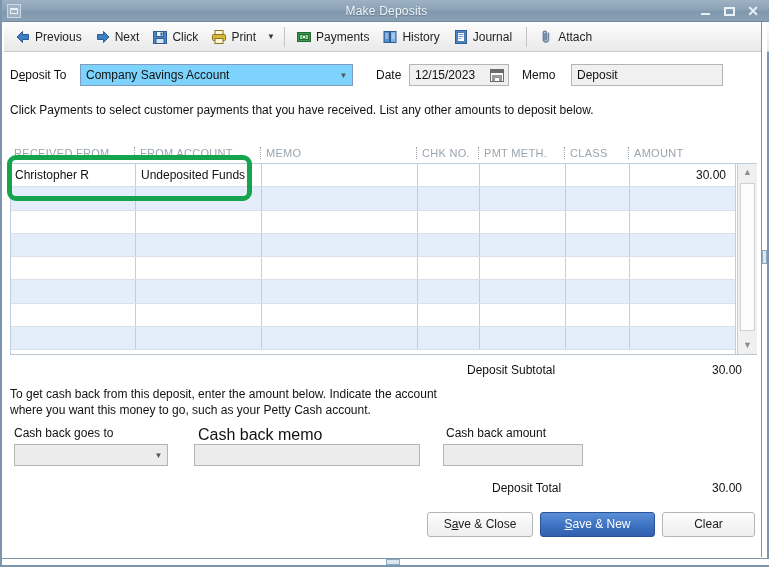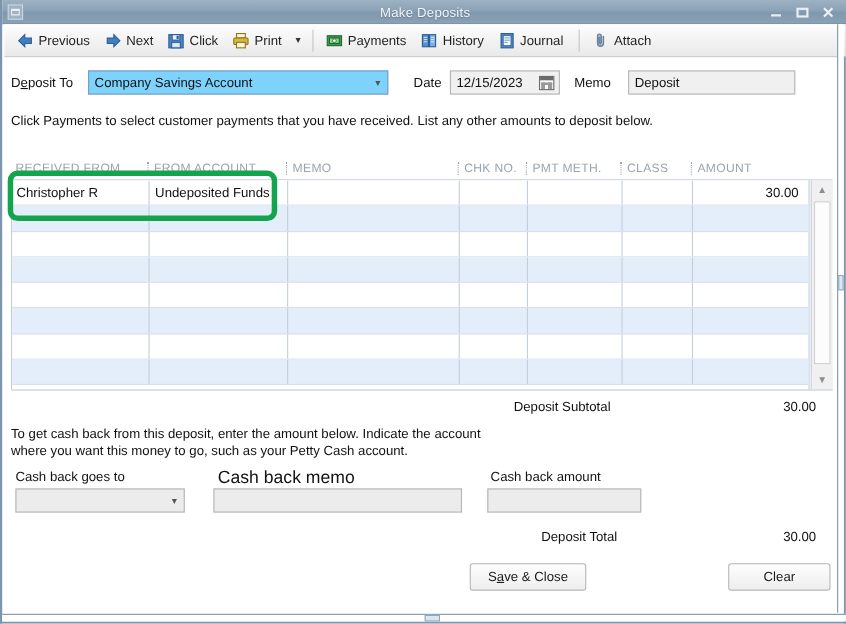--- a/index.html
+++ b/index.html
@@ -789,20 +789,21 @@
 
   <div id="cb-amount-label">Cash back amount</div>
   <div id="cb-amount-input">
     <div style="padding-right:5px;line-height:20px;font-size:12px;text-align:right;"></div>
   </div>
 
   <div id="total-label">Deposit Total</div>
   <div id="total-value">30.00</div>
 
   <div class="fbtn secondary" id="btn-save-close"><span>S</span><u>a</u><span>ve &amp; Close</span></div>
+  <div class="fbtn primary" id="btn-save-new"><u>S</u><span>ave &amp; New</span></div>
   <div class="fbtn secondary" id="btn-clear">Clear</div>
 
   <div id="win-vscroll">
     <div id="win-vthumb"></div>
   </div>
   <div id="win-hscroll">
     <div id="win-hthumb"></div>
   </div>
 
   <div id="annotation" style="border-color: rgb(20, 164, 77);"></div>

